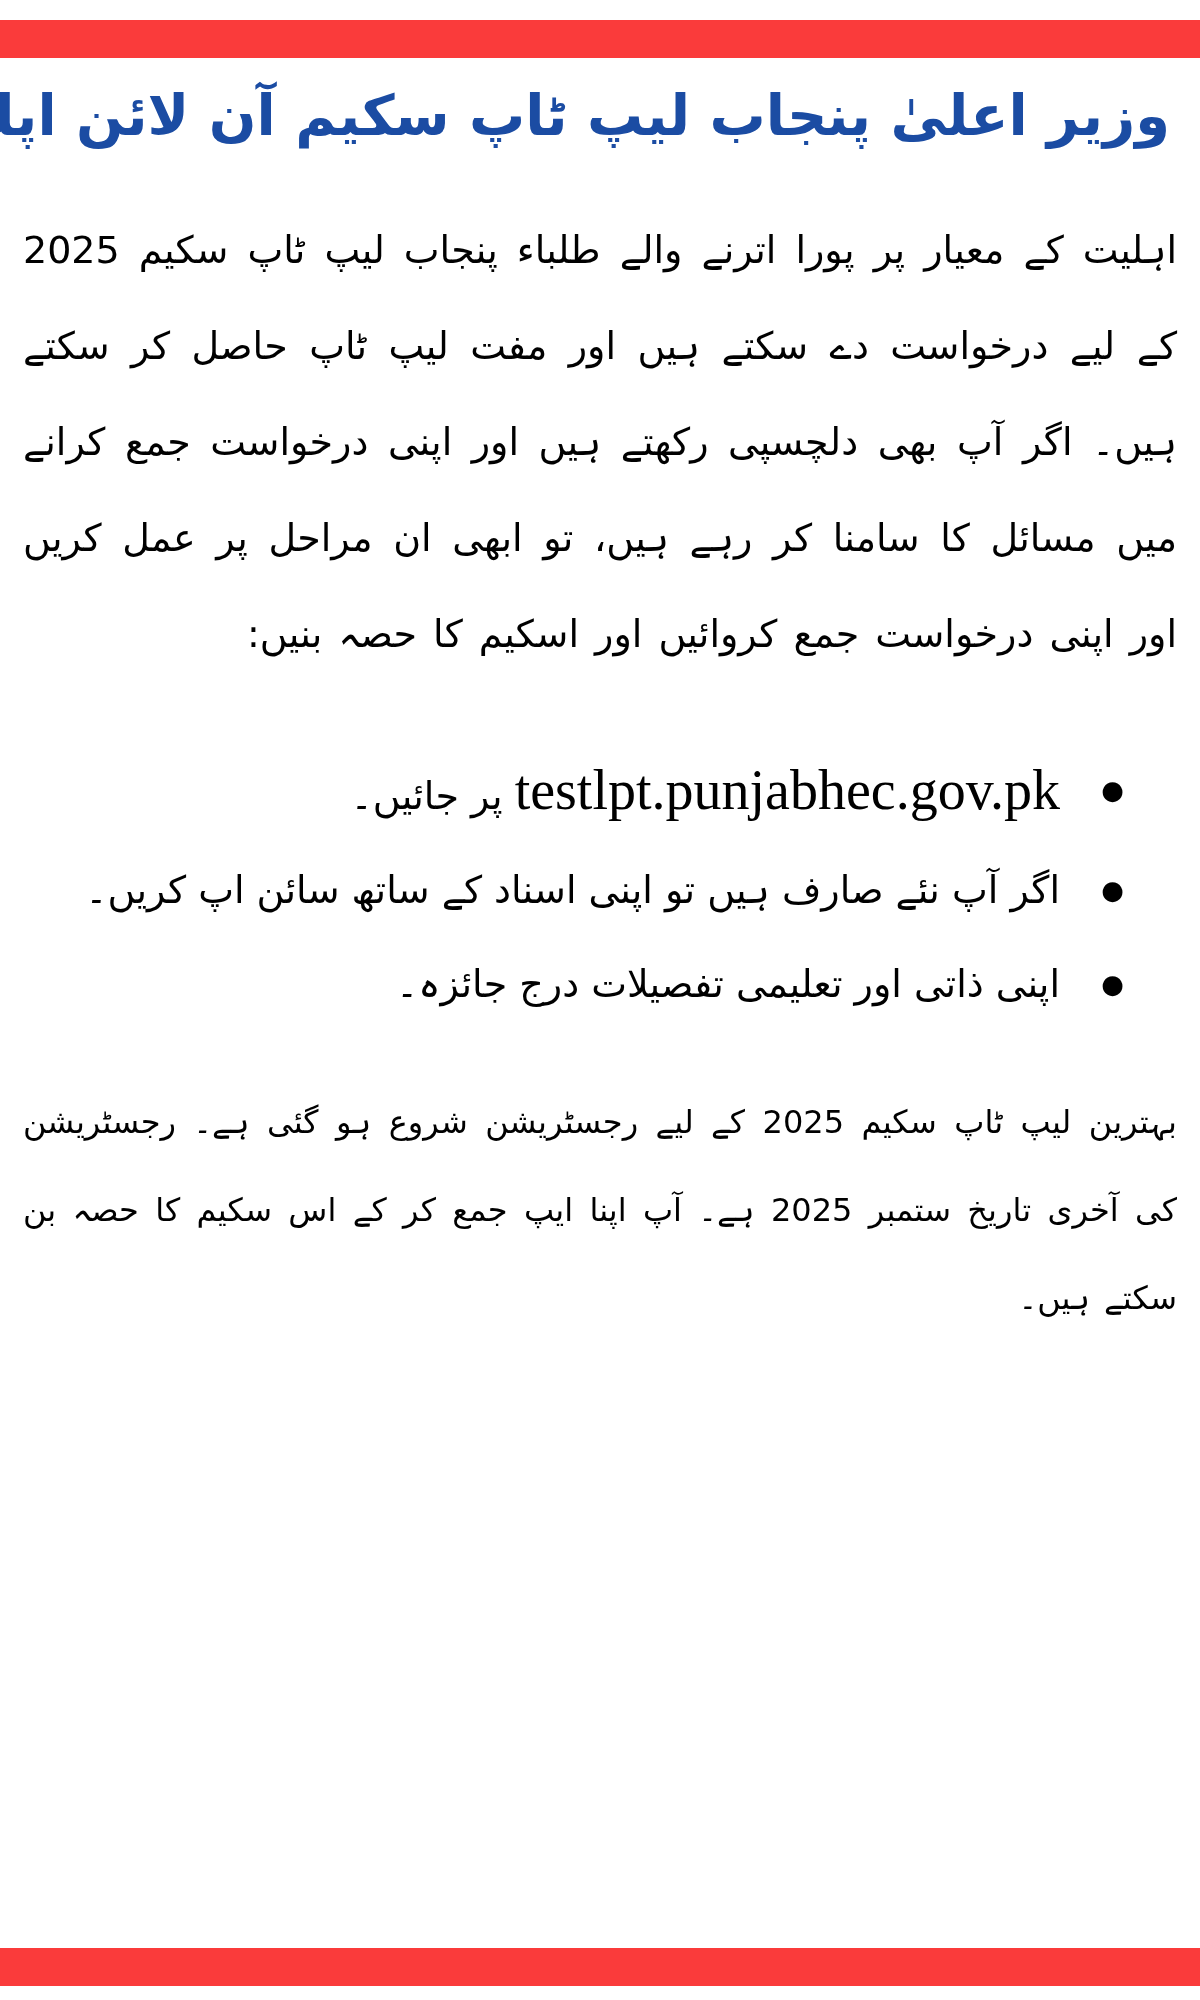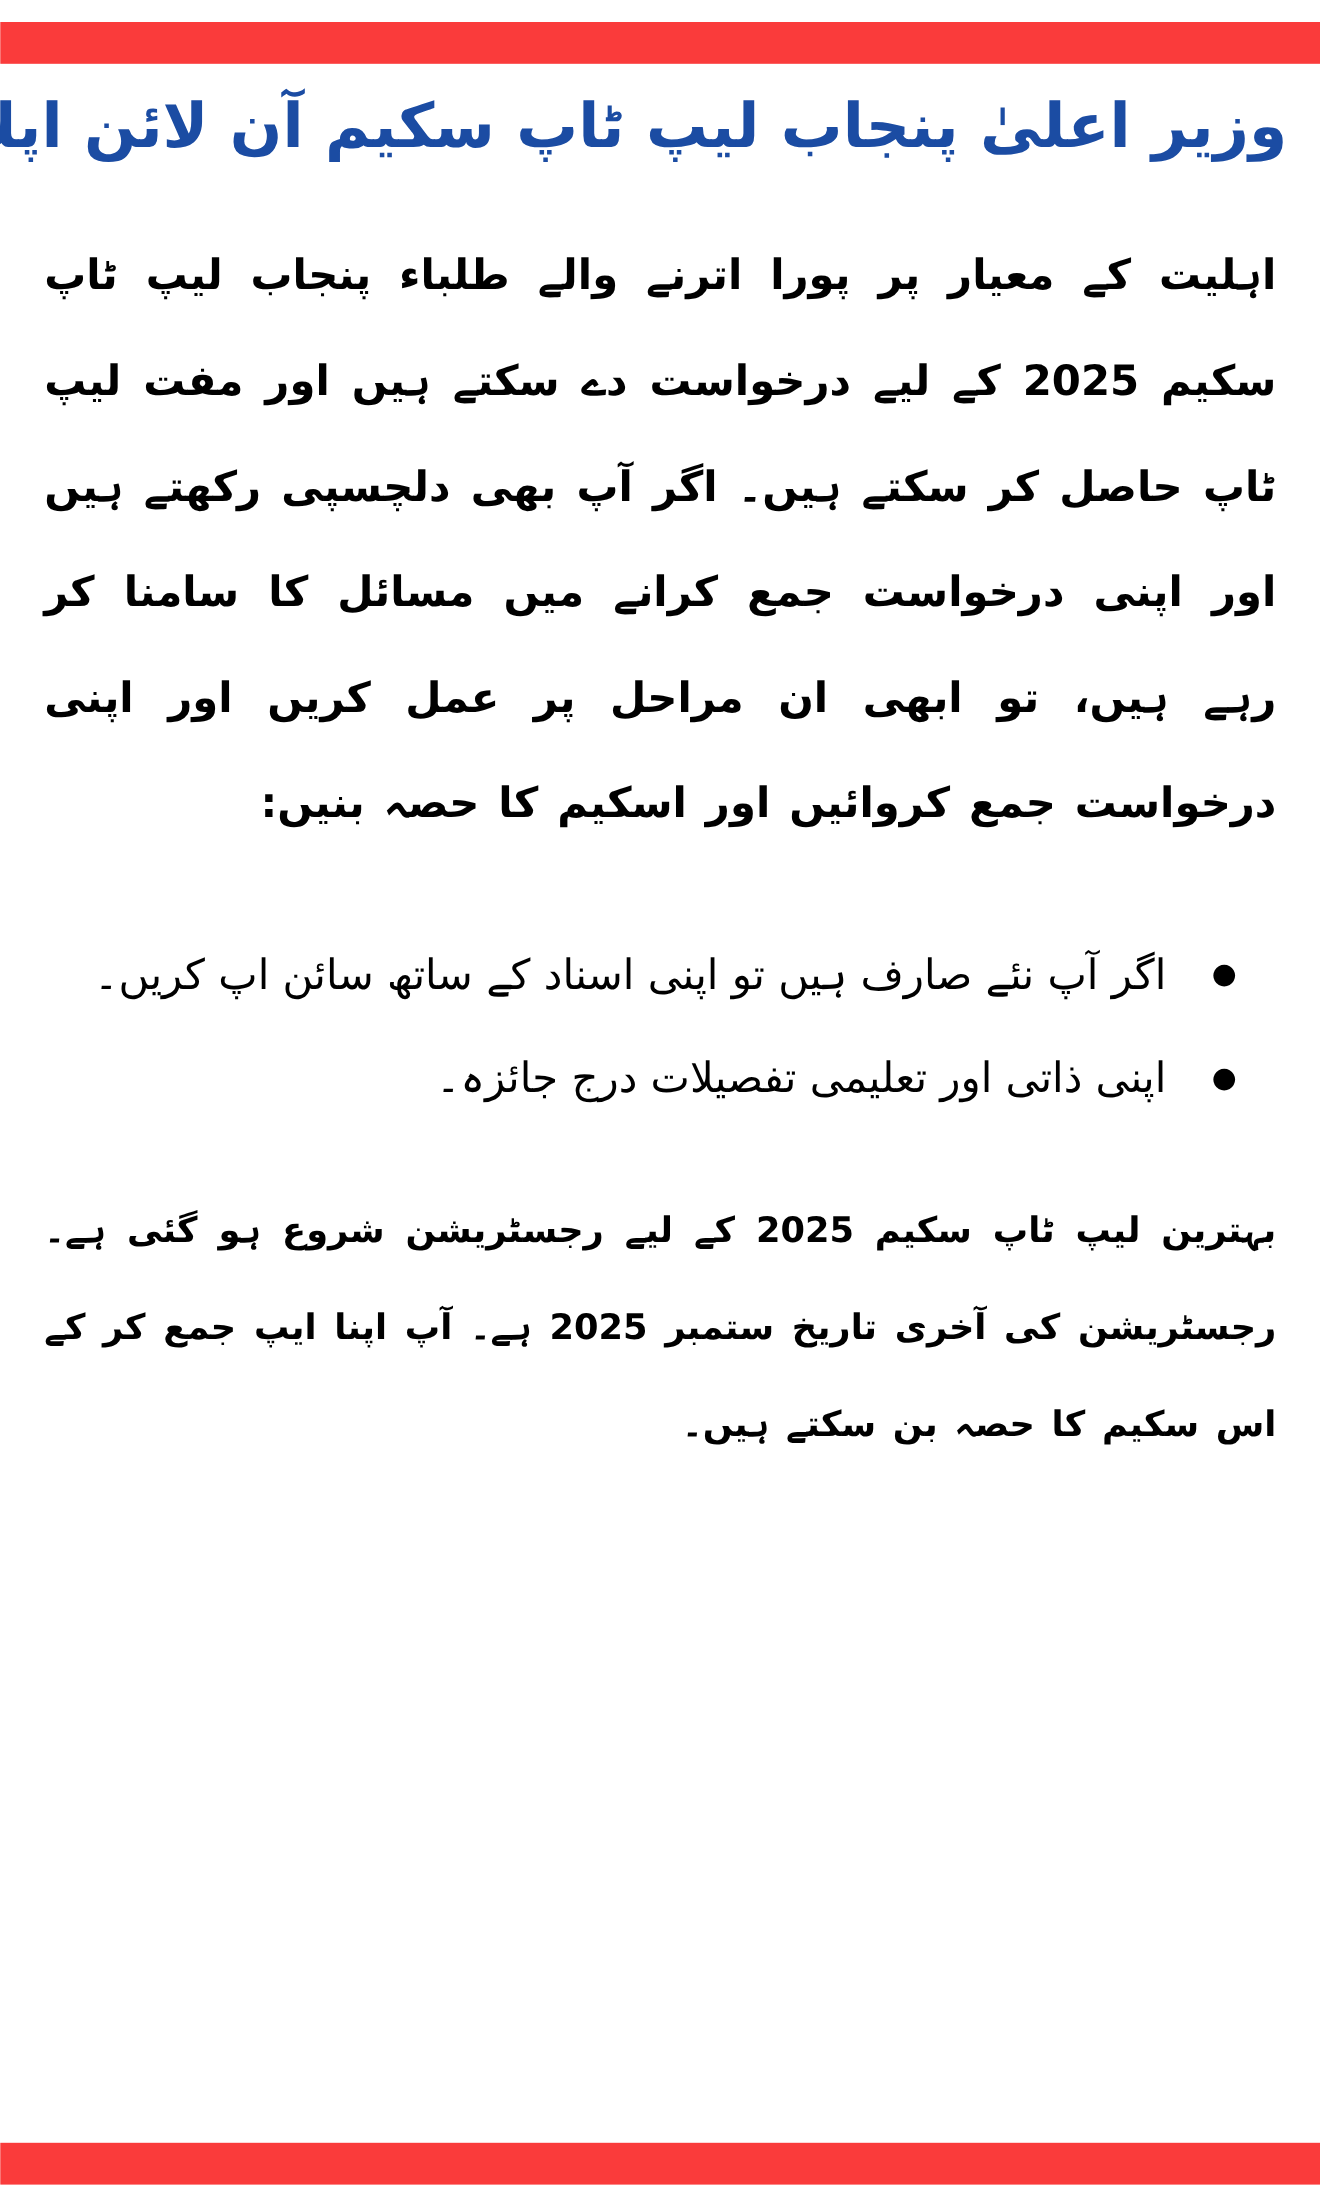--- a/index.html
+++ b/index.html
@@ -35,27 +35,26 @@
     font-weight: bold;
     font-size: 56px;
     line-height: 88px;
   }
   .title .hline {
     display: block;
     white-space: nowrap;
   }
 
   .body-par {
-    margin: 0 40px;
+    margin: 0 23px;
     font-size: 38px;
     line-height: 96px;
     text-align: justify;
     text-align-last: right;
     word-spacing: 4px;
-    font-weight: bold;
   }
   .intro { margin-top: 42px; }
 
   .steps {
     list-style: none;
     margin: 66px 30px 0 30px;
     padding: 0;
   }
   .step-item {
     position: relative;
@@ -96,20 +95,24 @@
   <div class="red-bar top"></div>
 
   <h1 class="title">
     <span class="hline">وزیر اعلیٰ پنجاب لیپ ٹاپ سکیم آن لائن اپلائی</span>
   </h1>
 
   <p class="body-par intro">اہلیت کے معیار پر پورا اترنے والے طلباء پنجاب لیپ ٹاپ سکیم 2025 کے لیے درخواست دے سکتے ہیں اور مفت لیپ ٹاپ حاصل کر سکتے ہیں۔ اگر آپ بھی دلچسپی رکھتے ہیں اور اپنی درخواست جمع کرانے میں مسائل کا سامنا کر رہے ہیں، تو ابھی ان مراحل پر عمل کریں اور اپنی درخواست جمع کروائیں اور اسکیم کا حصہ بنیں:</p>
 
   <ul class="steps">
     <li class="step-item">
+      <span class="portal-url">testlpt.punjabhec.gov.pk</span>
+      <span>پر جائیں۔</span>
+    </li>
+    <li class="step-item">
       <span>اگر آپ نئے صارف ہیں تو اپنی اسناد کے ساتھ سائن اپ کریں۔</span>
     </li>
     <li class="step-item">
       <span>اپنی ذاتی اور تعلیمی تفصیلات درج جائزہ۔</span>
     </li>
   </ul>
 
   <p class="body-par outro">بہترین لیپ ٹاپ سکیم 2025 کے لیے رجسٹریشن شروع ہو گئی ہے۔ رجسٹریشن کی آخری تاریخ ستمبر 2025 ہے۔ آپ اپنا ایپ جمع کر کے اس سکیم کا حصہ بن سکتے ہیں۔</p>
 
   <div class="red-bar bottom"></div>

